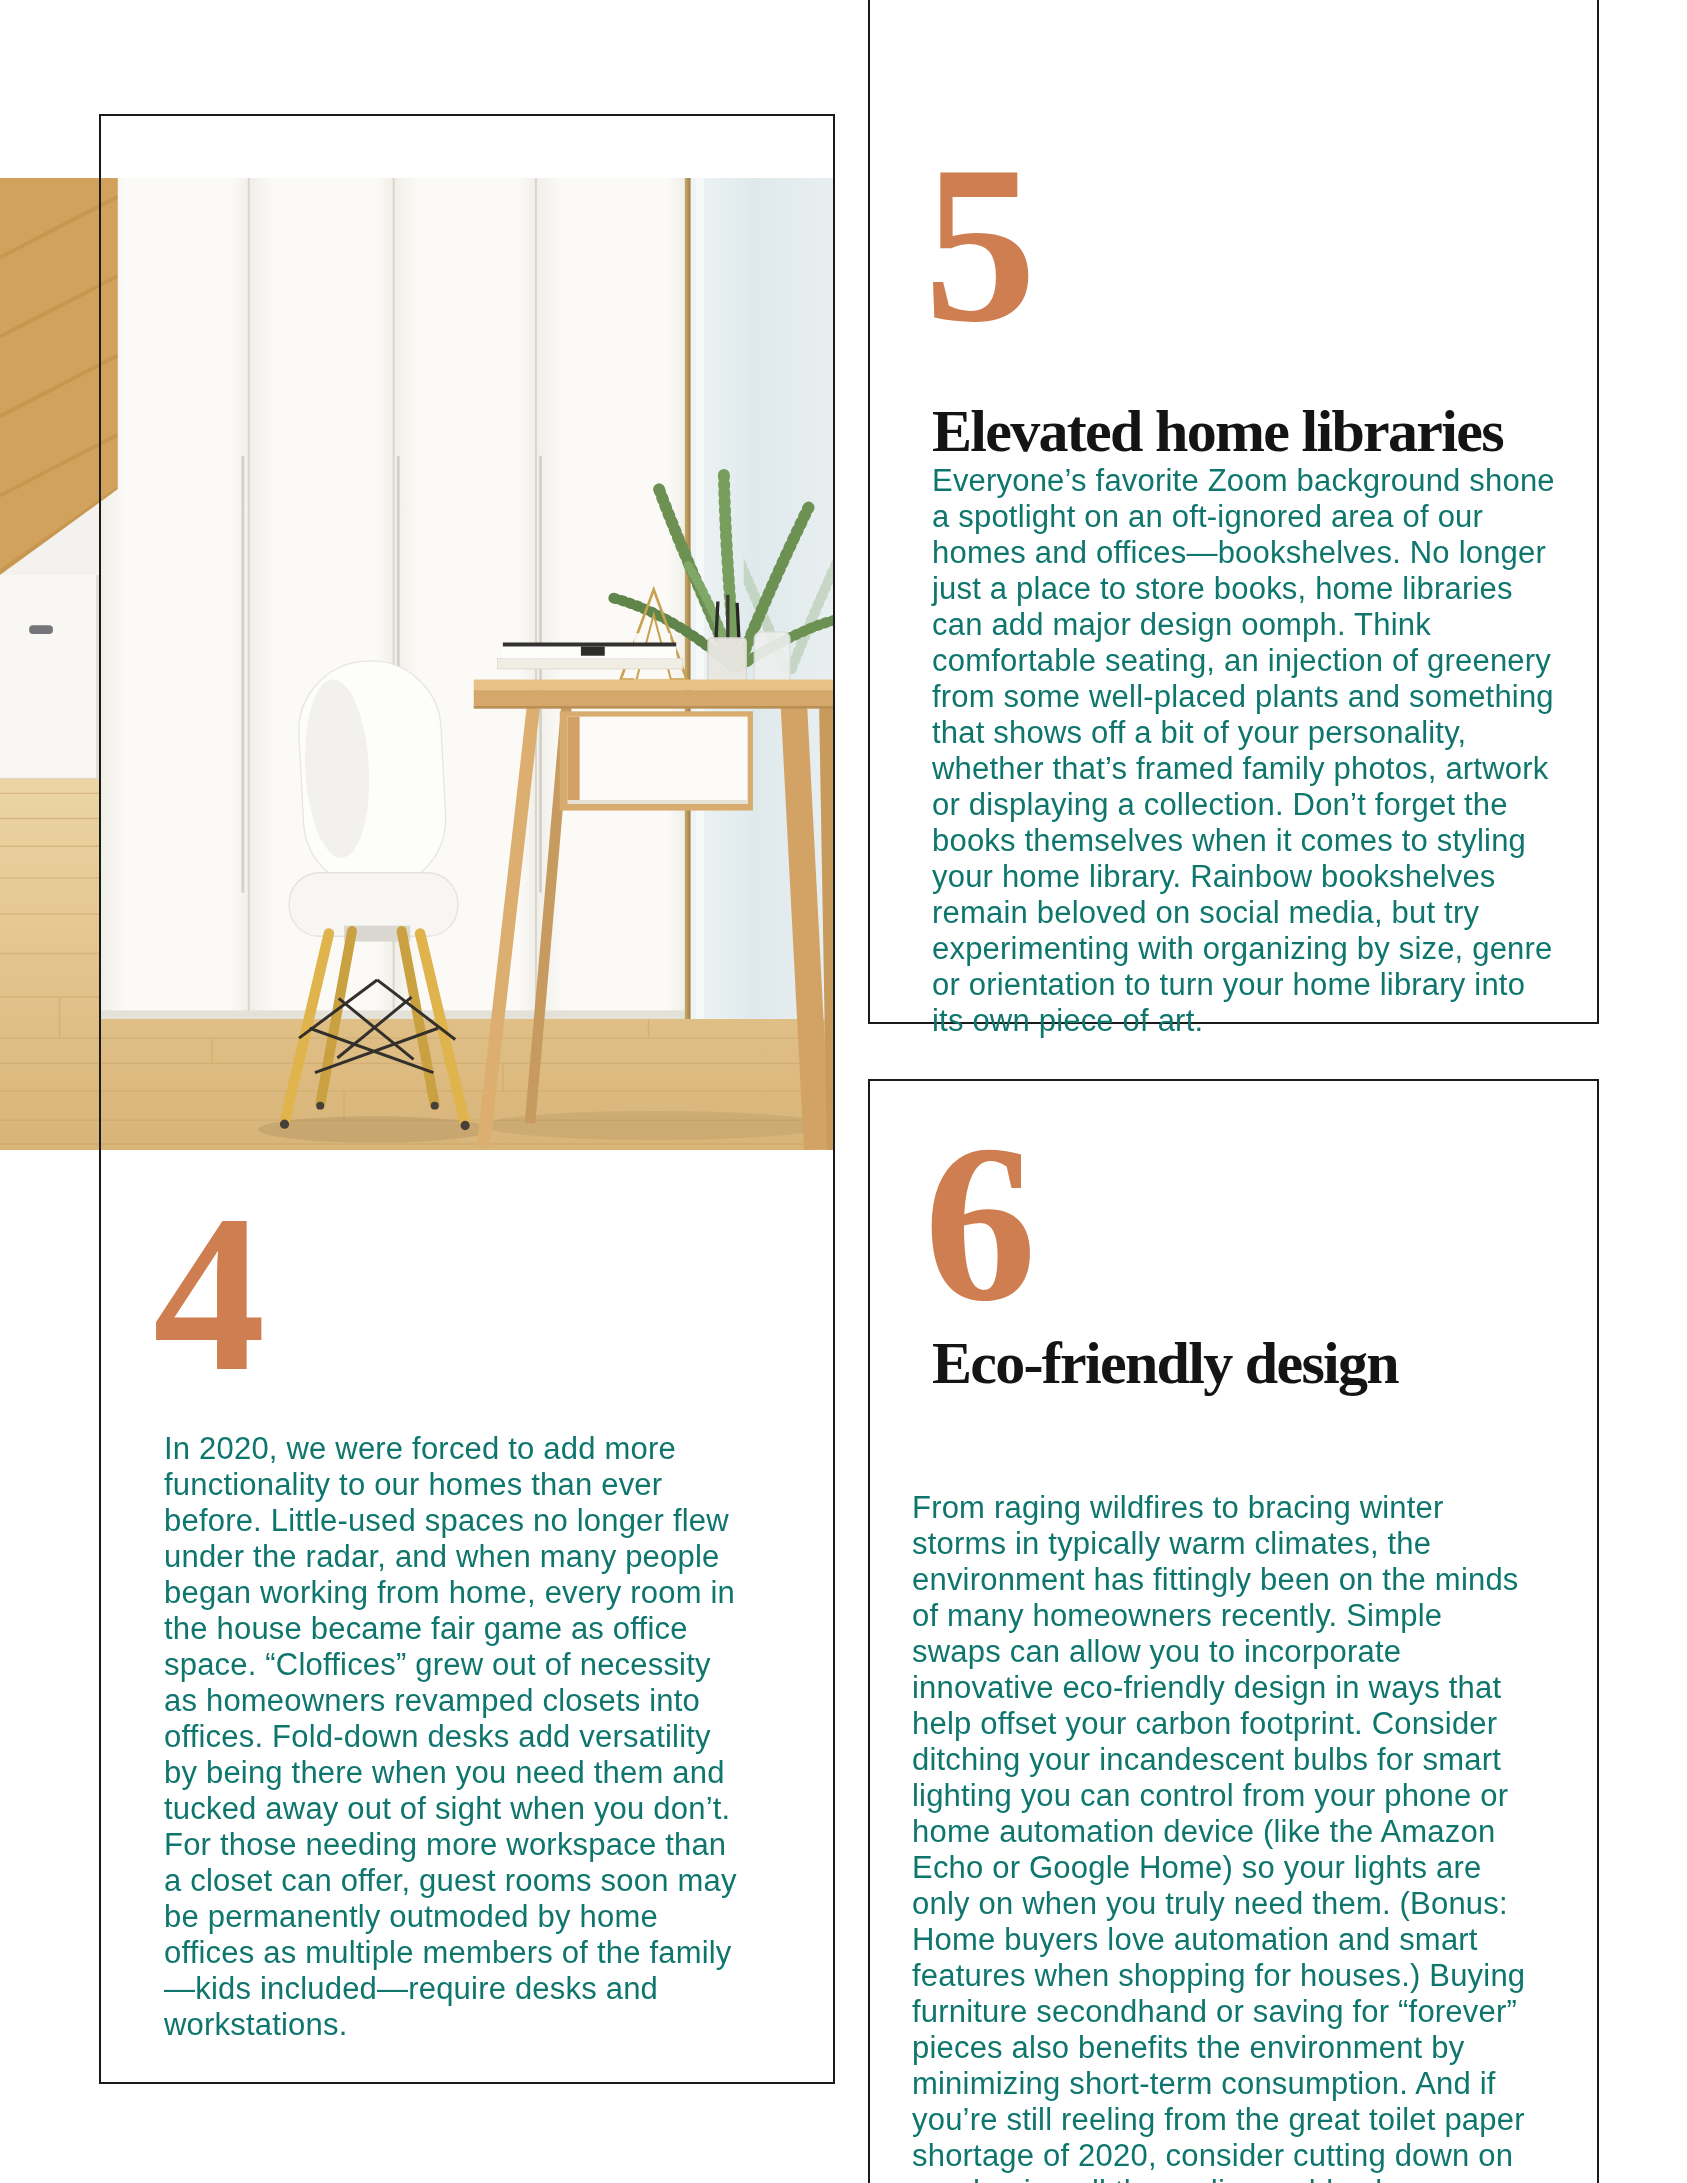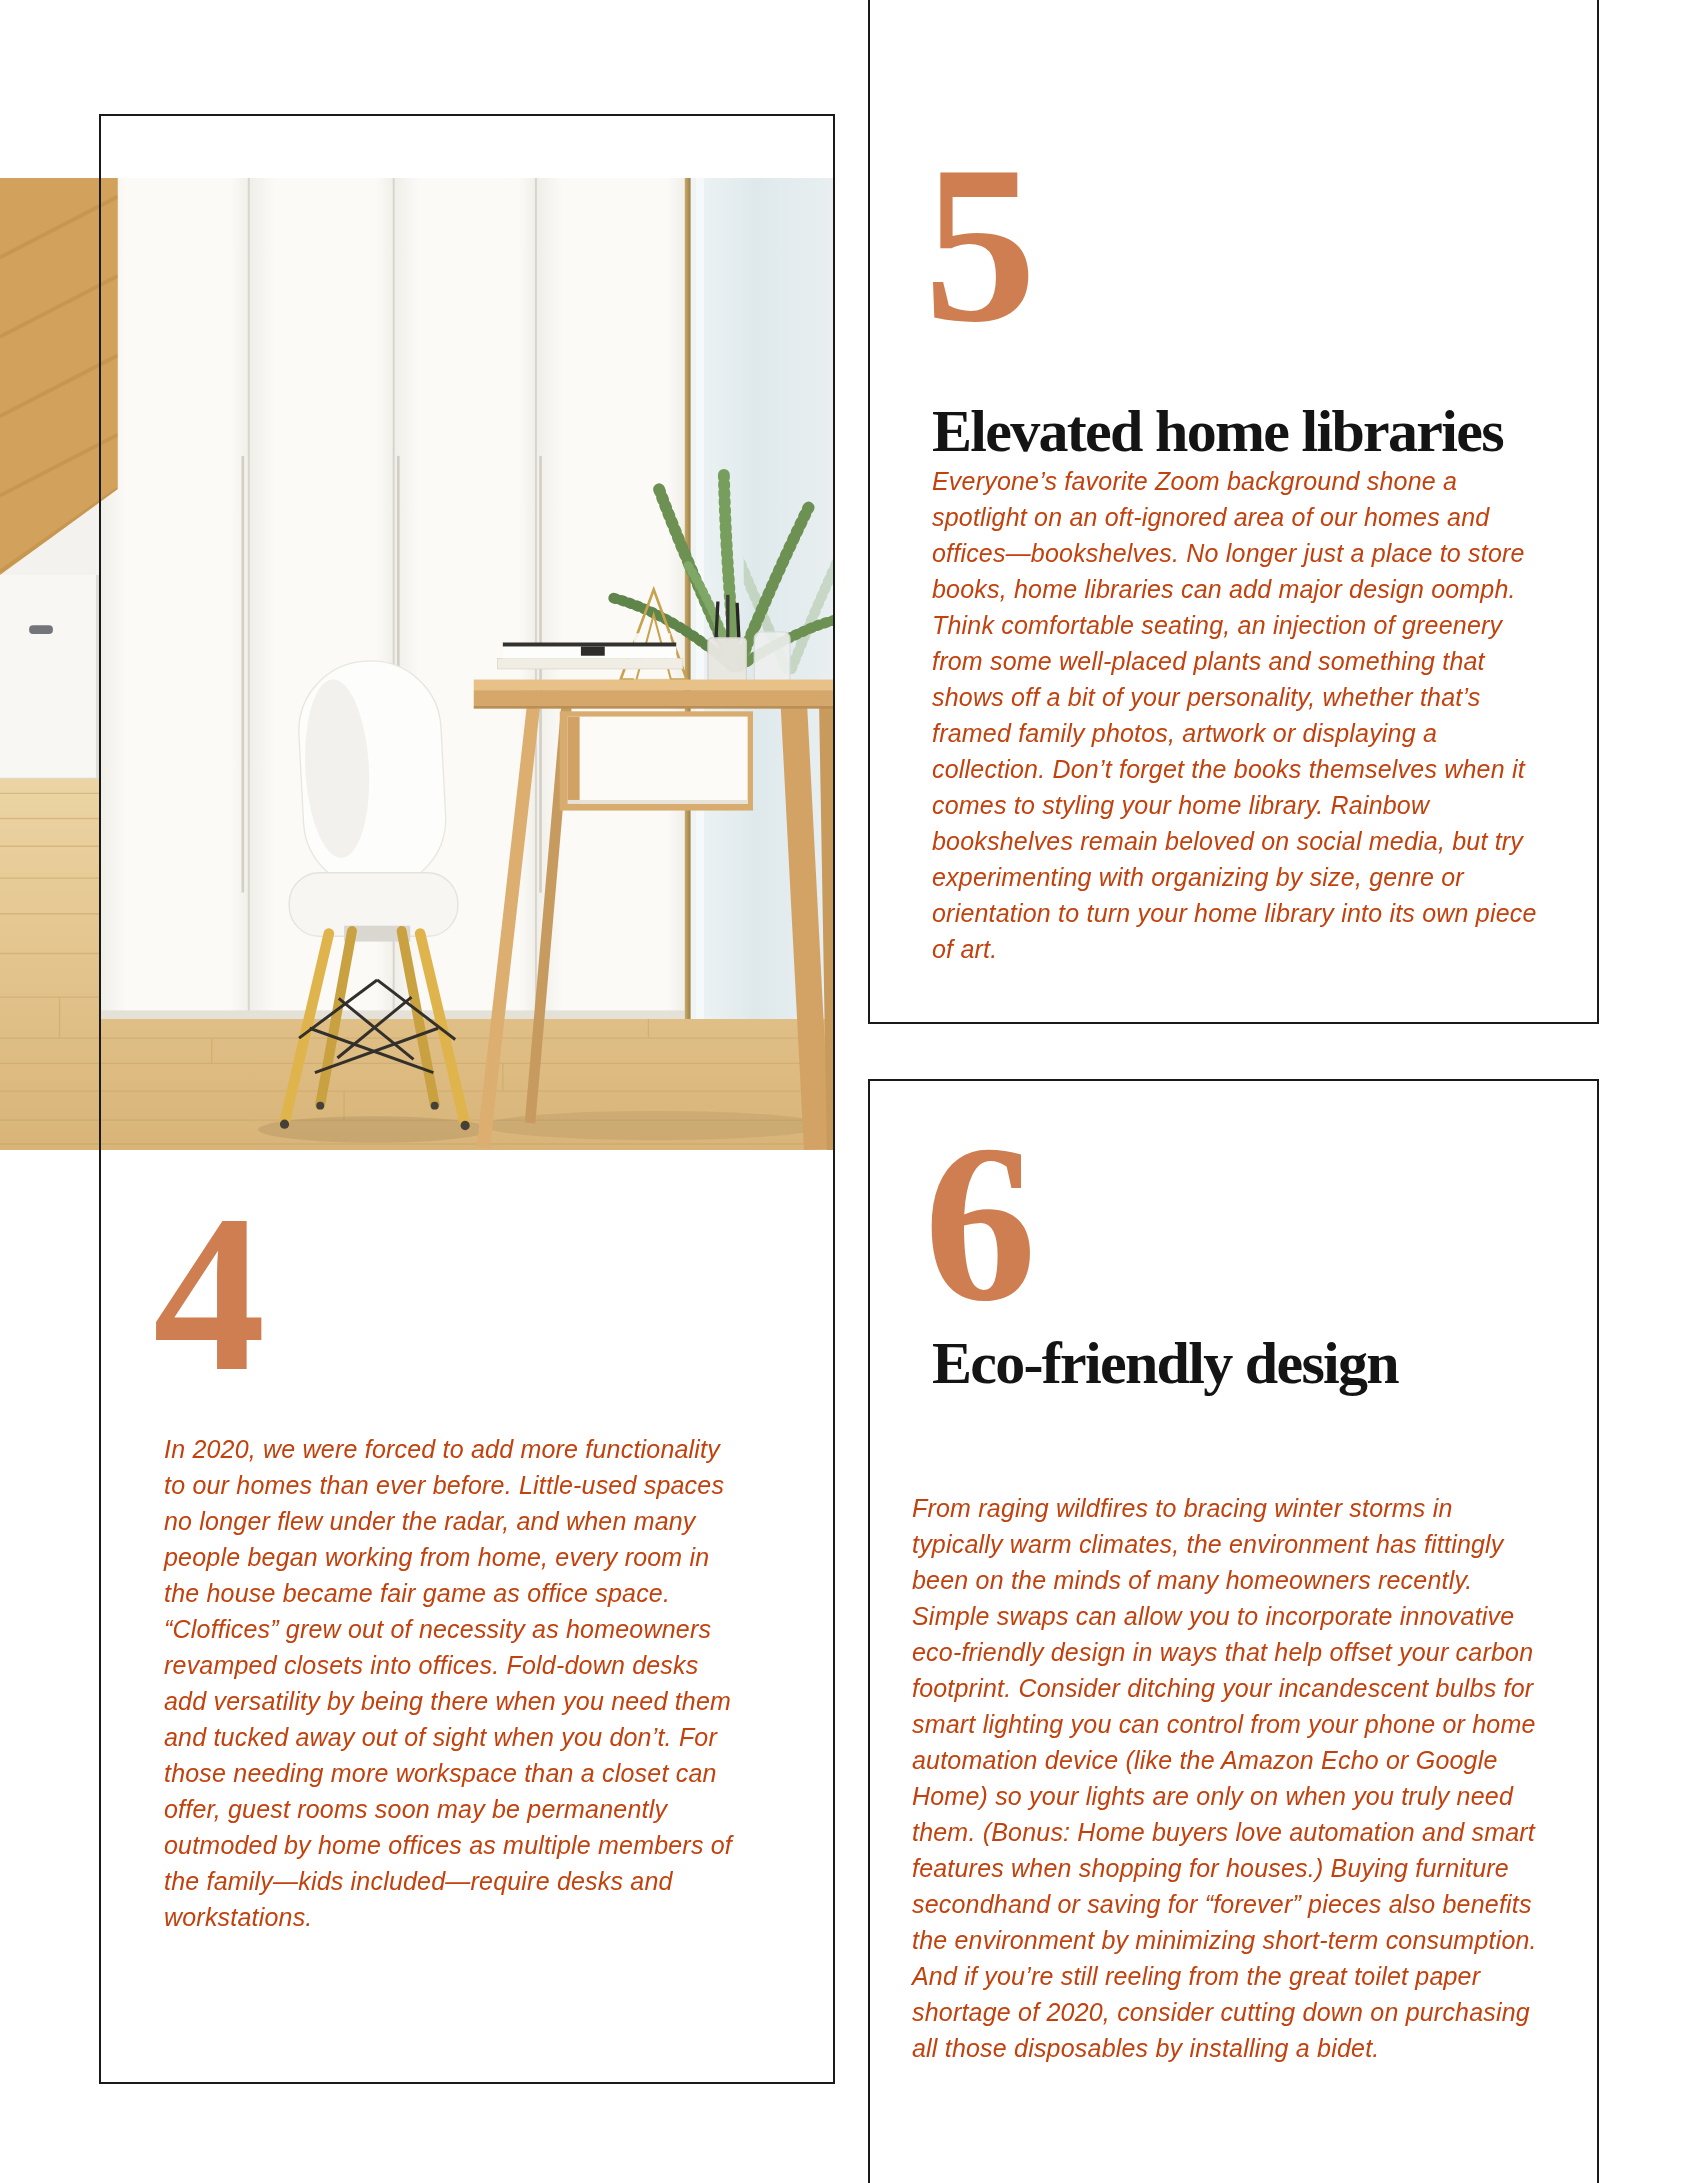--- a/index.html
+++ b/index.html
@@ -14,22 +14,22 @@
   .num{position:absolute;z-index:3;color:#CF7E52;font-family:"Liberation Serif", serif;
        font-weight:700;font-size:225px;line-height:1;letter-spacing:-2.6px;}
   .n4{left:153px;top:1181px;}
   .n5{left:924px;top:132px;}
   .n6{left:924px;top:1111px;}
   .head{position:absolute;z-index:3;margin:0;color:#141414;font-family:"Liberation Serif", serif;
         font-weight:700;font-size:60px;line-height:1.05;letter-spacing:-1.7px;white-space:nowrap;}
   .h4{left:164px;top:1437px;}
   .h5{left:932px;top:400px;}
   .h6{left:932px;top:1332px;}
-  .body-text{position:absolute;z-index:3;margin:0;color:#c2410c;font-size:25px;line-height:36px;
-        letter-spacing:0.2px;font-weight:400;font-style:italic;}
+  .body-text{position:absolute;z-index:3;margin:0;color:#0f766e;font-size:31px;line-height:36px;
+        letter-spacing:0.2px;font-weight:400;}
   .b4{left:164px;top:1431px;width:582px;}
   .b5{left:932px;top:463px;width:625px;}
   .b6{left:912px;top:1446px;width:625px;margin-top:44px;}
 </style>
 </head>
 <body>
 
 <div class="page">
 
   <div class="photo">

